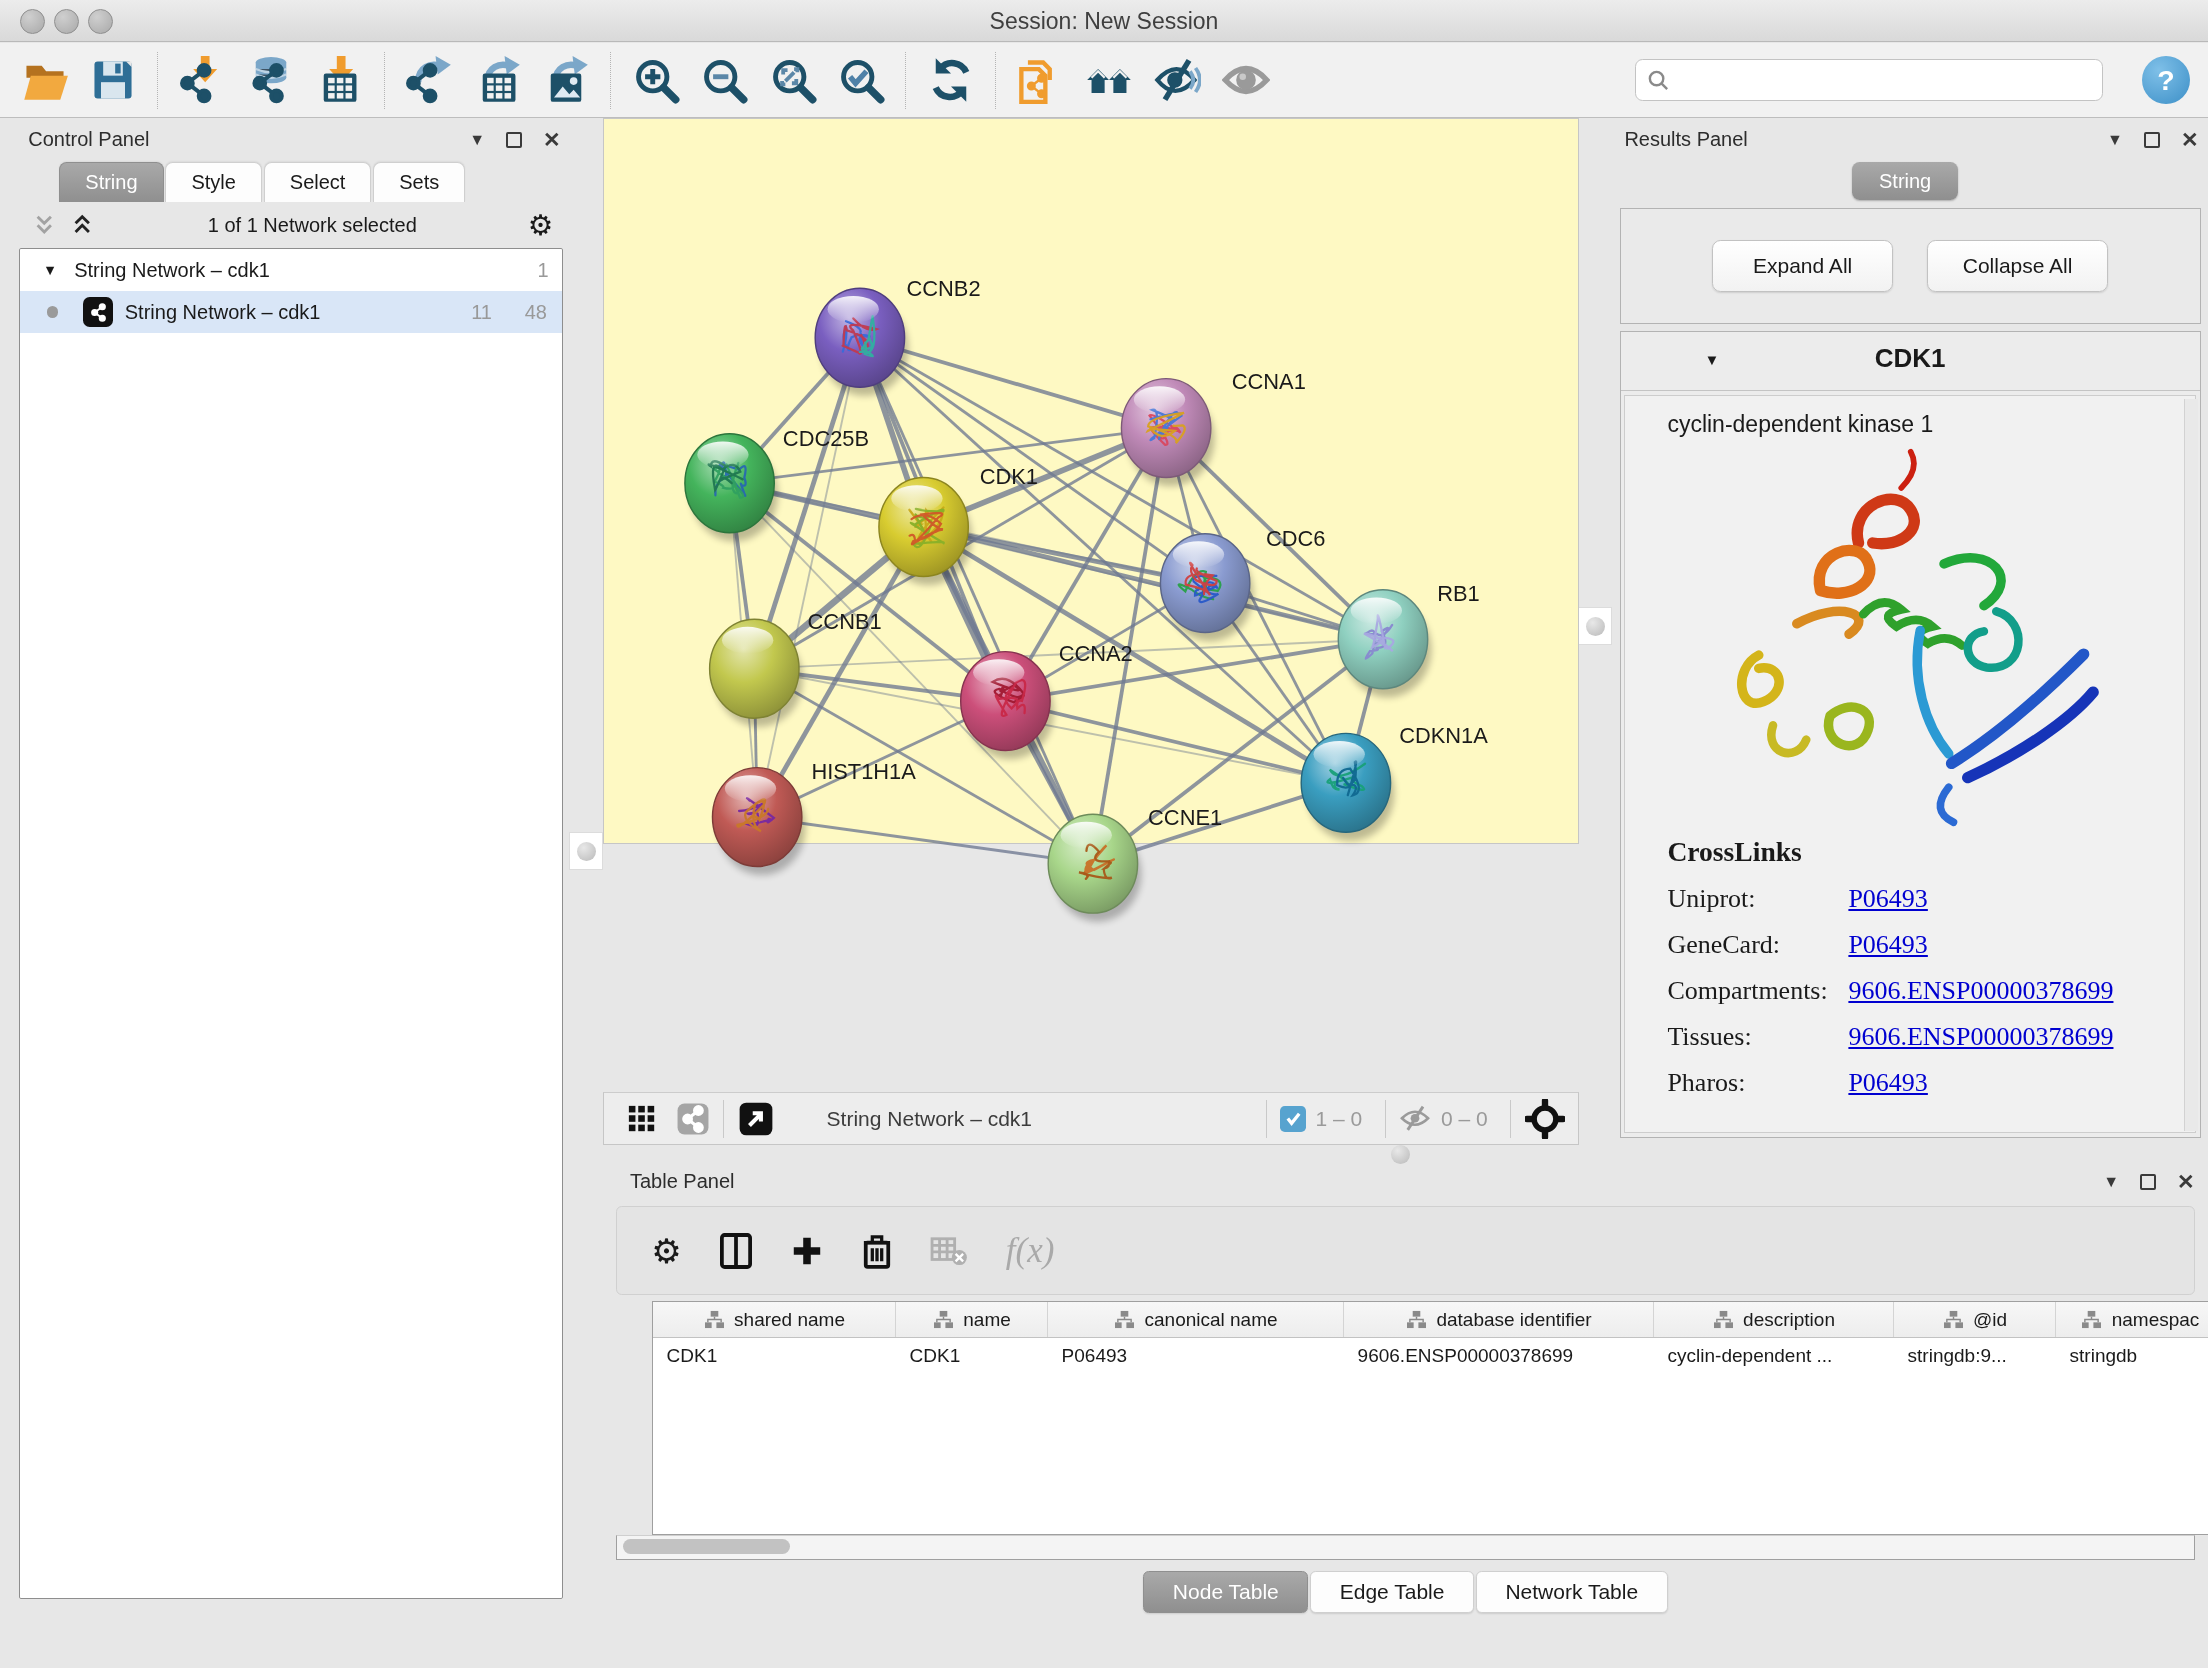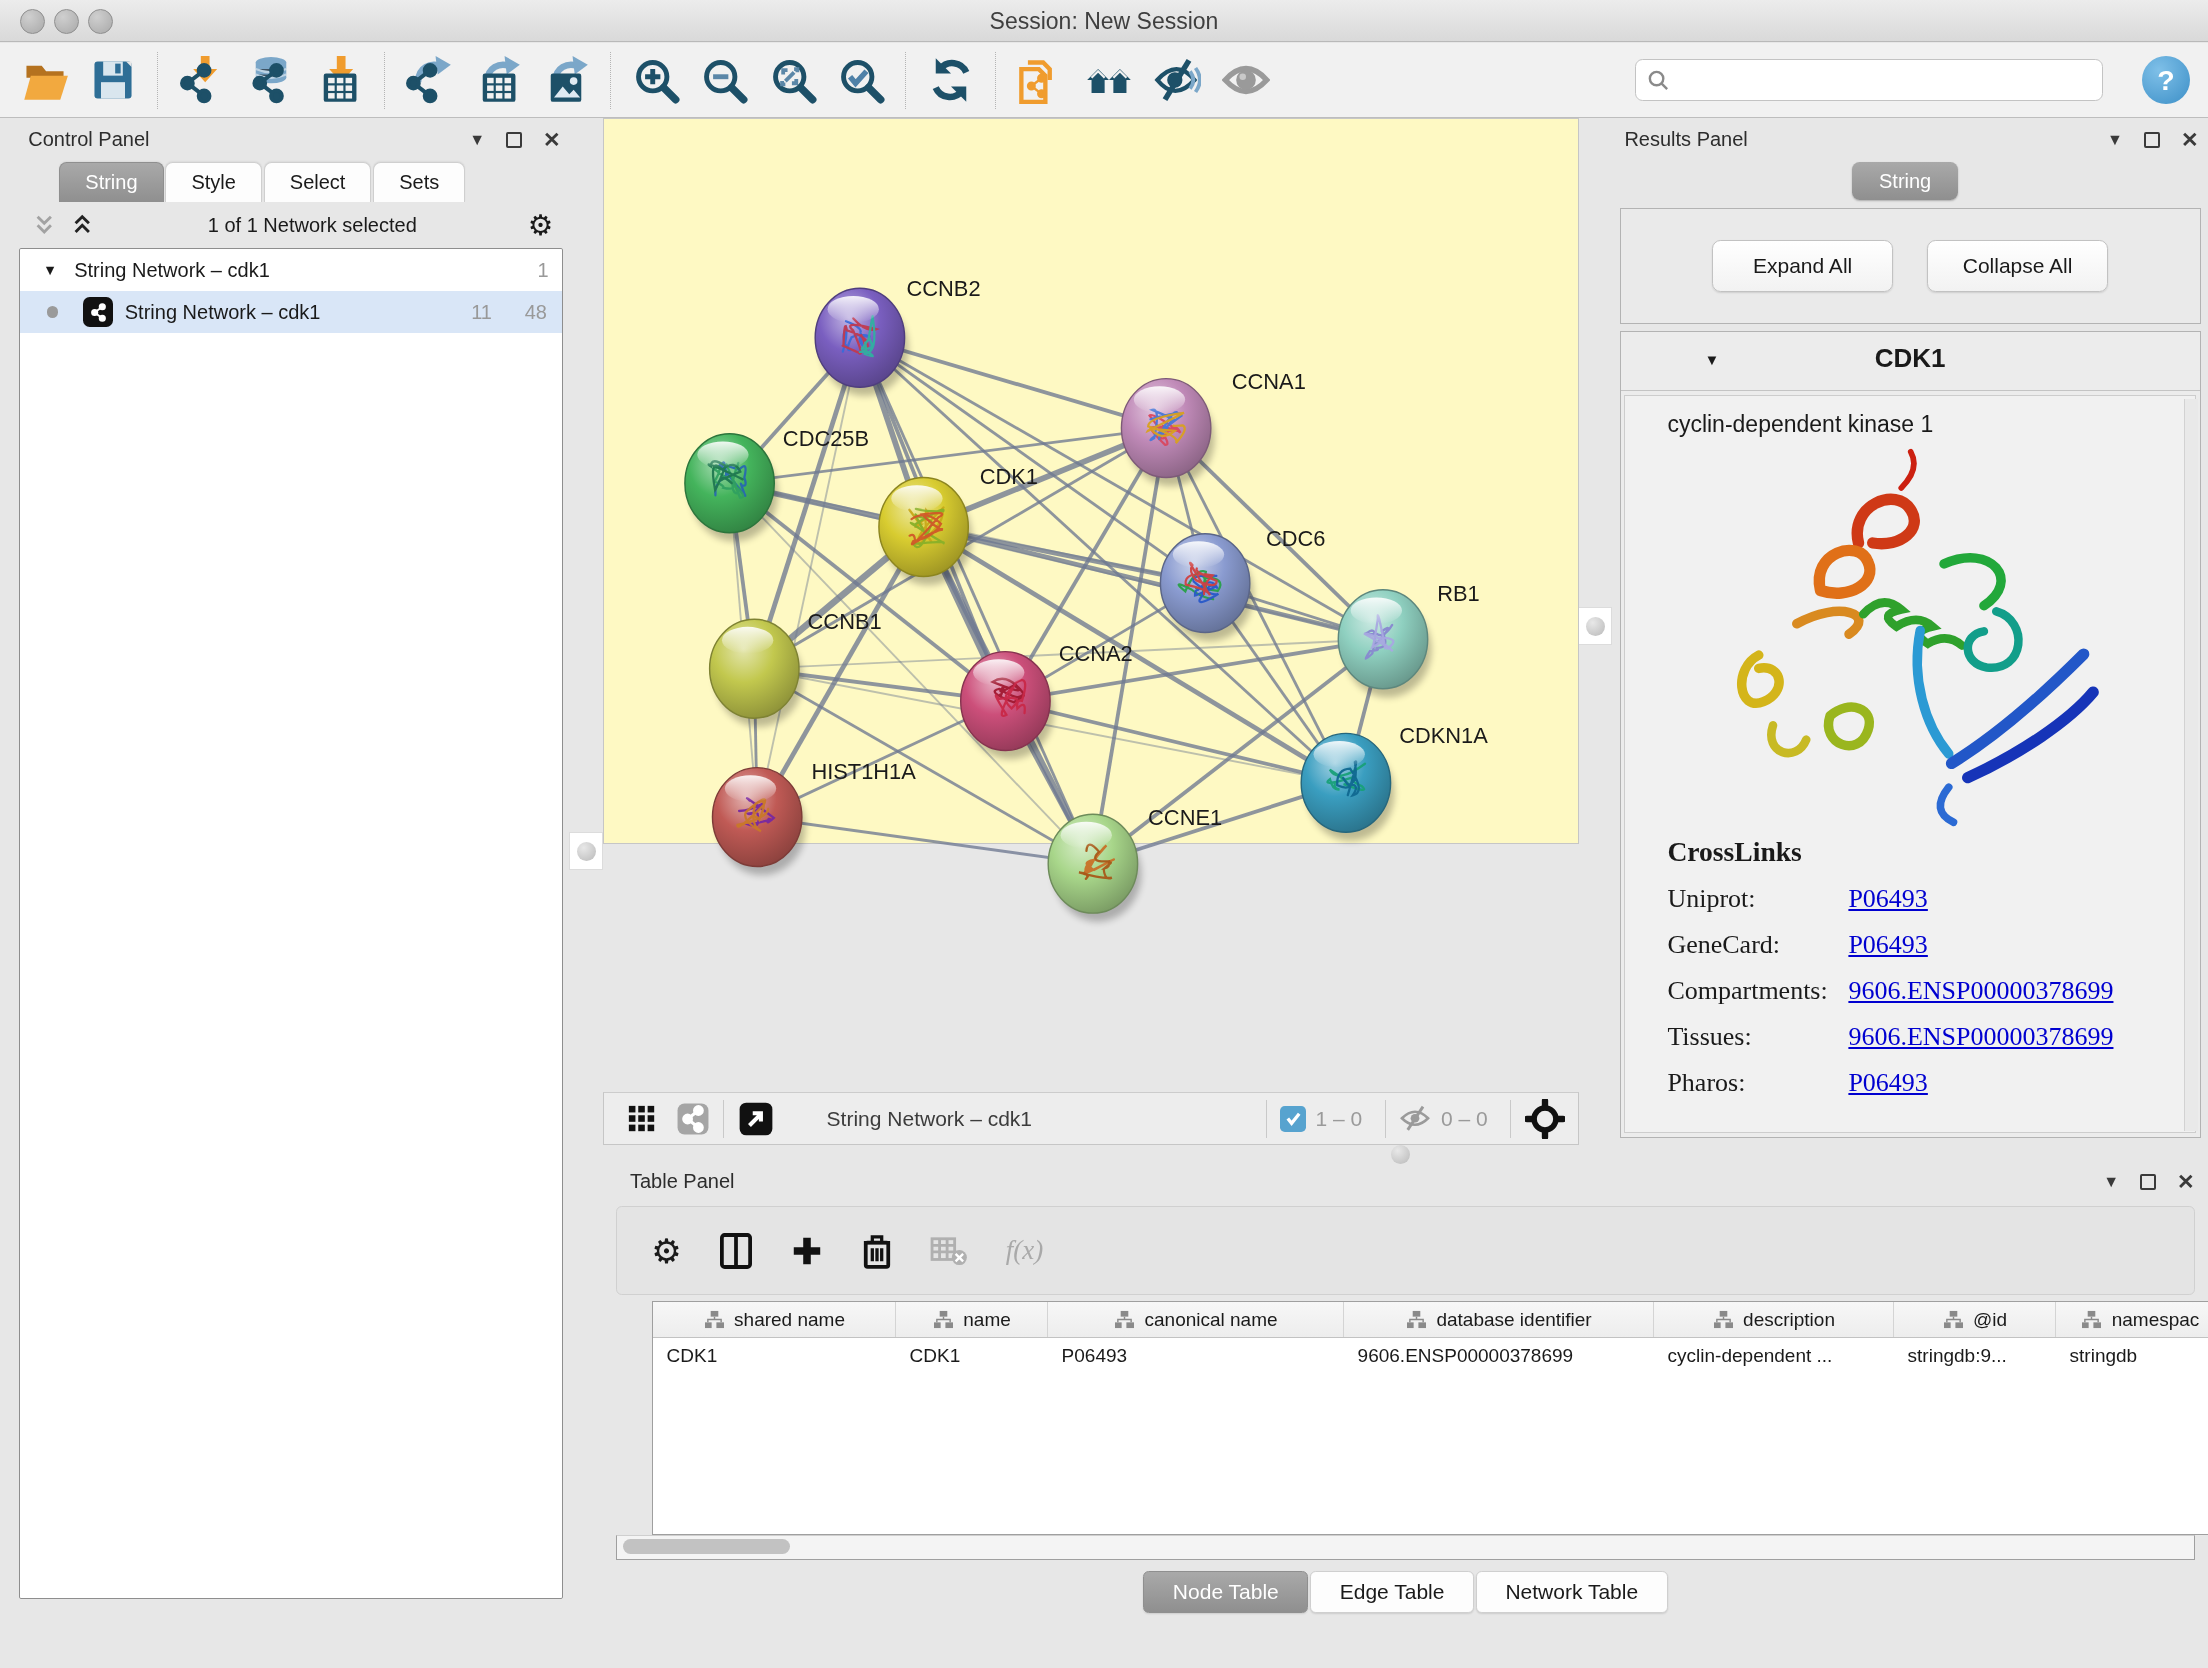--- a/index.html
+++ b/index.html
@@ -107,21 +107,21 @@
   
   #statusbar{position:absolute;left:0;top:1614px;width:2208px;height:54px;background:#ececec;
     border-top:1.9px solid #c9c9c9;}
   .sb-btn{position:absolute;top:9.5px;width:70px;height:38px;background:#fafafa;border:1.9px solid #a8a8a8;
     display:flex;align-items:center;justify-content:center;}
   #memory-btn{position:absolute;right:23px;top:5.7px;width:131px;height:42px;background:#f6f6f6;
     border:1.9px solid #b0b0b0;display:flex;align-items:center;justify-content:center;gap:9.5px;
     font-size:20px;}
   #memory-dot{width:19px;height:19px;border-radius:50%;background:radial-gradient(circle at 35% 30%,#4fce6e,#169a3c);}
   .gear{font-size:28.5px;color:#1a1a1a;}
-  .fx{font-family:"Liberation Serif",serif;font-style:italic;font-size:27px;color:#a9a9a9;}
+  .fx{font-family:"Liberation Serif",serif;font-style:italic;font-size:35px;color:#a9a9a9;}
 </style>
 </head>
 <body>
 
 <div id="window">
 
   <div id="titlebar">
     <div class="tl" style="left:20px"></div>
     <div class="tl" style="left:54px"></div>
     <div class="tl" style="left:88px"></div>

